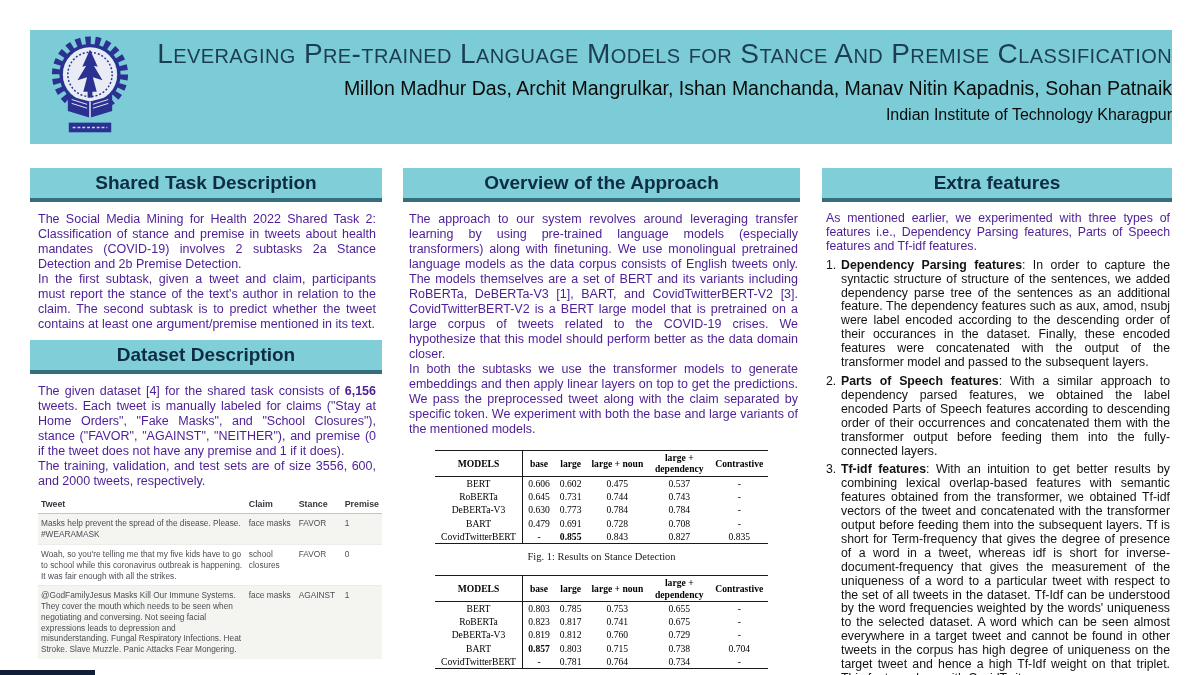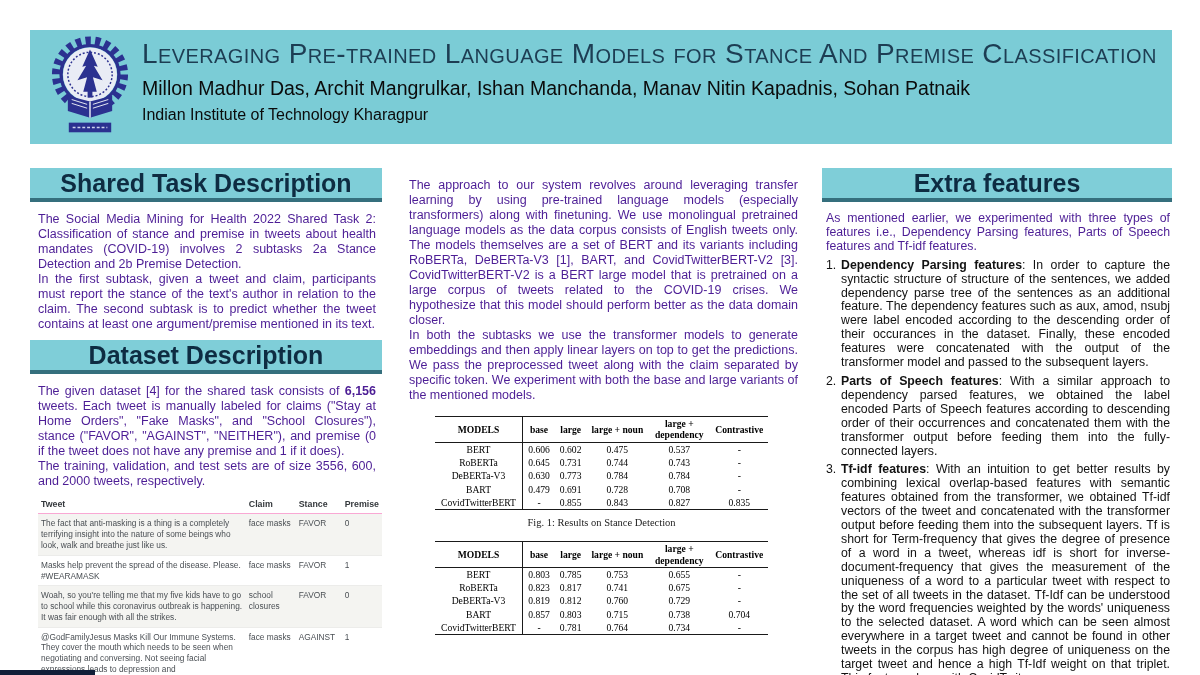--- a/index.html
+++ b/index.html
@@ -4,35 +4,35 @@
 <style>
   * { margin: 0; padding: 0; box-sizing: border-box; }
   html, body { width: 1200px; height: 675px; background: #ffffff; }
   body { font-family: "Liberation Sans", sans-serif; }
   .poster { position: relative; width: 1200px; height: 675px; background: #fff; overflow: hidden; }
 
   
   .banner { position: absolute; left: 30px; top: 30px; width: 1142px; height: 114px;
             background: #7bccd6; }
   .logo-wrap { position: absolute; left: 10px; top: 4px; width: 100px; height: 106px; }
-  .banner-text { margin-left: 112px; text-align: left; padding-top: 8px; }
+  .banner-text { margin-left: 112px; text-align: right; padding-top: 8px; }
   .poster-title { font-variant: small-caps; font-size: 28px; letter-spacing: 0.4px;
                   color: #1d3d53; font-weight: 400; white-space: nowrap; }
   .poster-authors { font-size: 19.5px; color: #0b0b0b; margin-top: 7px; }
   .poster-affil { font-size: 16px; color: #0b0b0b; margin-top: 6px; }
 
   
   .col { position: absolute; top: 168px; }
   .col-left  { left: 30px;  width: 352px; }
   .col-mid   { left: 403px; width: 397px; }
   .col-right { left: 822px; width: 350px; }
 
   .section-head { background: #7fced8; border-bottom: 4px solid #356f7d;
                   height: 34px; line-height: 30px; text-align: center;
-                  font-size: 25px; font-weight: bold; color: #0e2c42; }
+                  font-size: 19px; font-weight: bold; color: #0e2c42; }
 
   .jt { text-align: justify; font-size: 12.5px; line-height: 15px; color: #4c1d95; }
   .col-left .jt, .col-mid .jt { margin: 0; }
   .txt-block { margin: 10px 6px 8px 8px; }
   .col-mid .txt-block { margin: 10px 2px 8px 6px; line-height: 15.6px; }
 
   
   .tweet-table { width: 344px; margin: 4px 0 0 8px; border-collapse: collapse;
                  font-size: 8.3px; color: #4a4f54; line-height: 1.3; }
   .tweet-table th { text-align: left; font-size: 8.8px; color: #35393d; font-weight: bold;
@@ -47,21 +47,21 @@
   
   .results-table { border-collapse: collapse; margin: 0 auto;
                    font-family: "Liberation Serif", serif; font-size: 9.6px; color: #000;
                    border-top: 1.4px solid #1a1a1a; border-bottom: 1.4px solid #1a1a1a; }
   .results-table th, .results-table td { padding: 1px 5px; text-align: center; line-height: 1.18; }
   .results-table th { font-weight: bold; }
   .results-table th:first-child, .results-table td:first-child
       { text-align: center; border-right: 1px solid #1a1a1a; min-width: 88px; }
   .results-table thead tr { border-bottom: 1px solid #1a1a1a; }
   .results-table th:nth-child(4), .results-table th:nth-child(5) { max-width: 62px; }
-  .bd { font-weight: normal; }
+  .bd { font-weight: bold; }
   .fig-caption { text-align: center; font-family: "Liberation Serif", serif;
                  font-size: 10.5px; color: #1c1c1c; margin-top: 7px; }
   .fig1-wrap { margin-top: 13px; }
   .fig2-wrap { margin-top: 13px; }
 
   
   .col-right .jt { font-size: 12.3px; line-height: 13.9px; }
   .col-right .txt-block { margin: 10px 2px 0 4px; }
   .feat-item { position: relative; padding-left: 15px; margin-top: 5px;
                text-align: justify; font-size: 12.3px; line-height: 13.9px; color: #121212; }
@@ -117,26 +117,20 @@
         <thead>
           <tr>
             <th>Tweet</th>
             <th>Claim</th>
             <th>Stance</th>
             <th>Premise</th>
           </tr>
         </thead>
         <tbody>
           <tr>
-            <td>The fact that anti-masking is a thing is a completely terrifying insight into the nature of some beings who look, walk and breathe just like us.</td>
-            <td>face masks</td>
-            <td>FAVOR</td>
-            <td>0</td>
-          </tr>
-          <tr>
             <td>Masks help prevent the spread of the disease. Please. #WEARAMASK</td>
             <td>face masks</td>
             <td>FAVOR</td>
             <td>1</td>
           </tr>
           <tr>
             <td>Woah, so you're telling me that my five kids have to go to school while this coronavirus outbreak is happening. It was fair enough with all the strikes.</td>
             <td>school closures</td>
             <td>FAVOR</td>
             <td>0</td>
@@ -146,20 +140,21 @@
             <td>face masks</td>
             <td>AGAINST</td>
             <td>1</td>
           </tr>
         </tbody>
       </table>
 
   </div>
 
   <div class="col col-mid">
+    <div class="section-head">Overview of the Approach</div>
     <div class="txt-block">
       <p class="jt">The approach to our system revolves around leveraging transfer learning by using pre-trained language models (especially transformers) along with finetuning. We use monolingual pretrained language models as the data corpus consists of English tweets only. The models themselves are a set of BERT and its variants including RoBERTa, DeBERTa-V3 [1], BART, and CovidTwitterBERT-V2 [3]. CovidTwitterBERT-V2 is a BERT large model that is pretrained on a large corpus of tweets related to the COVID-19 crises. We hypothesize that this model should perform better as the data domain closer.</p>
       <p class="jt">In both the subtasks we use the transformer models to generate embeddings and then apply linear layers on top to get the predictions. We pass the preprocessed tweet along with the claim separated by specific token. We experiment with both the base and large variants of the mentioned models.</p>
     </div>
 
     <div class="fig1-wrap">
       <table class="results-table">
           <thead>
             <tr>
               <th>MODELS</th>

